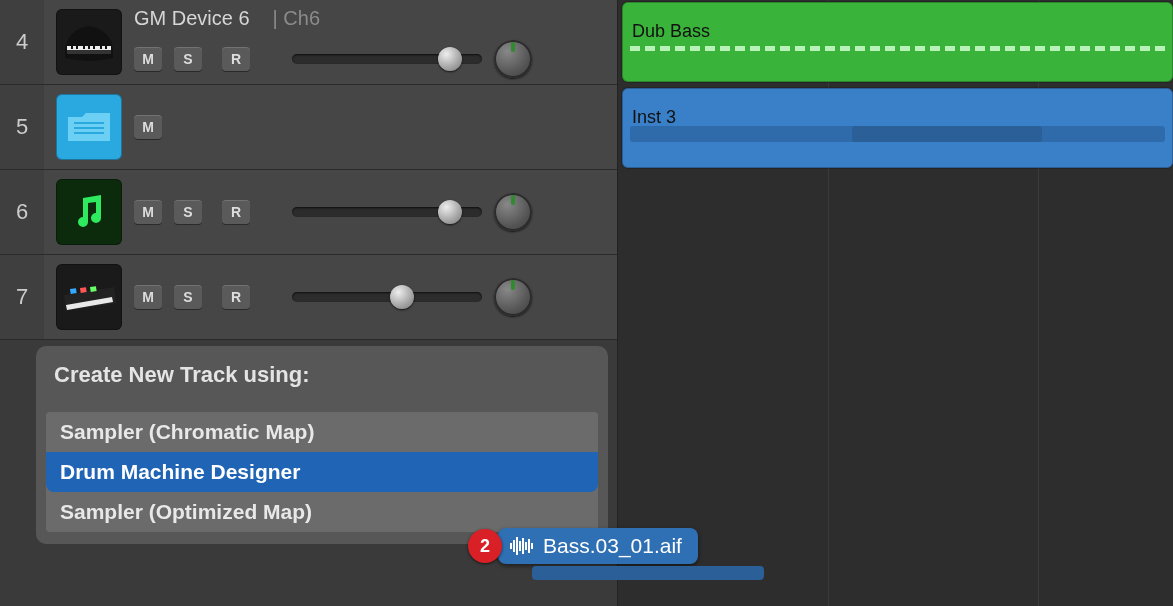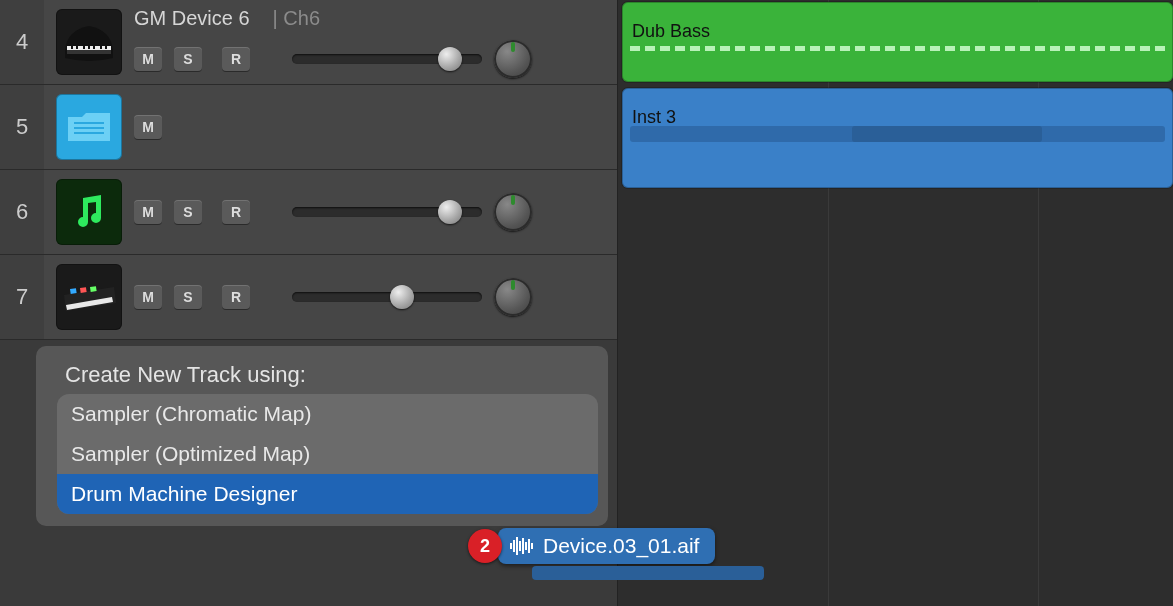--- a/index.html
+++ b/index.html
@@ -158,31 +158,32 @@
     position:absolute; top:38px; height:16px;
     background:#2a5f98; border-radius:3px;
   }
 
   
   .popup-wrap {
     position:absolute;
     left:36px; top:346px;
     width:572px;
     background:rgba(90,90,90,.92);
-    padding:12px 0 12px 11px;
+    padding:12px 0 12px 0;
     border-radius:10px;
+    font-weight:bold;
   }
   .popup-title {
     font-size:22px; color:#e4e4e4;
     padding:4px 18px 6px 18px;
   }
   .popup-list {
-    margin:0 10px 0 10px;
+    margin:18px 10px 0 10px;
     background:rgba(115,115,115,.7);
-    border-radius:12px;
+    border-radius:4px;
     overflow:hidden;
   }
   .popup-item {
     font-size:21px; color:#e8e8e8;
     padding:8px 14px;
     cursor:pointer;
   }
   .popup-item.selected {
     background:#1f64b5;
     color:#fff;
@@ -341,46 +342,46 @@
 
   <div class="arrange-col">
     <div class="grid-line" style="left:210px"></div>
     <div class="grid-line" style="left:420px"></div>
 
     <div class="region green" style="left:4px; top:2px; right:0; height:80px;">
       <span>Dub Bass</span>
       <div class="dashes"></div>
     </div>
 
-    <div class="region blue" style="left:4px; top:88px; right:0; height:100px;">
+    <div class="region blue" style="left:4px; top:88px; right:0; height:80px;">
       <span>Inst 3</span>
       <div class="inner-bar"></div>
       <div class="inner-seg" style="left:230px; width:190px;"></div>
     </div>
   </div>
 </div>
 
 <div class="popup-wrap">
   <div class="popup-title">Create New Track using:</div>
   <div class="popup-list">
     <div class="popup-item">Sampler (Chromatic Map)</div>
+    <div class="popup-item selected">Drum Machine Designer</div>
     <div class="popup-item">Sampler (Optimized Map)</div>
-    <div class="popup-item selected">Drum Machine Designer</div>
   </div>
 </div>
 
 <div class="drag-group">
   <div class="drag-under"></div>
   <div class="drag-badge">2</div>
   <div class="drag-chip">
     <span class="wave-icon">
       <span style="height:6px"></span>
         <span style="height:12px"></span>
         <span style="height:18px"></span>
       <span style="height:10px"></span>
         <span style="height:16px"></span>
         <span style="height:8px"></span>
       <span style="height:14px"></span>
         <span style="height:6px"></span>
     </span>
-    <span>Device.03_01.aif</span>
+    <span>Bass.03_01.aif</span>
   </div>
 </div>
 
 </body></html>

